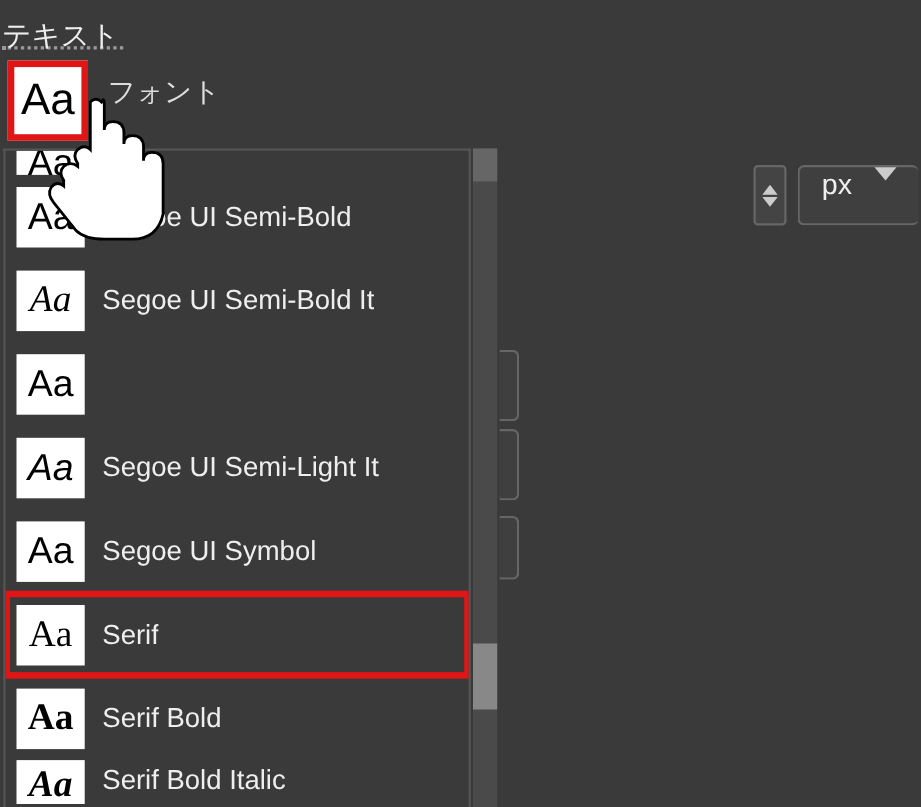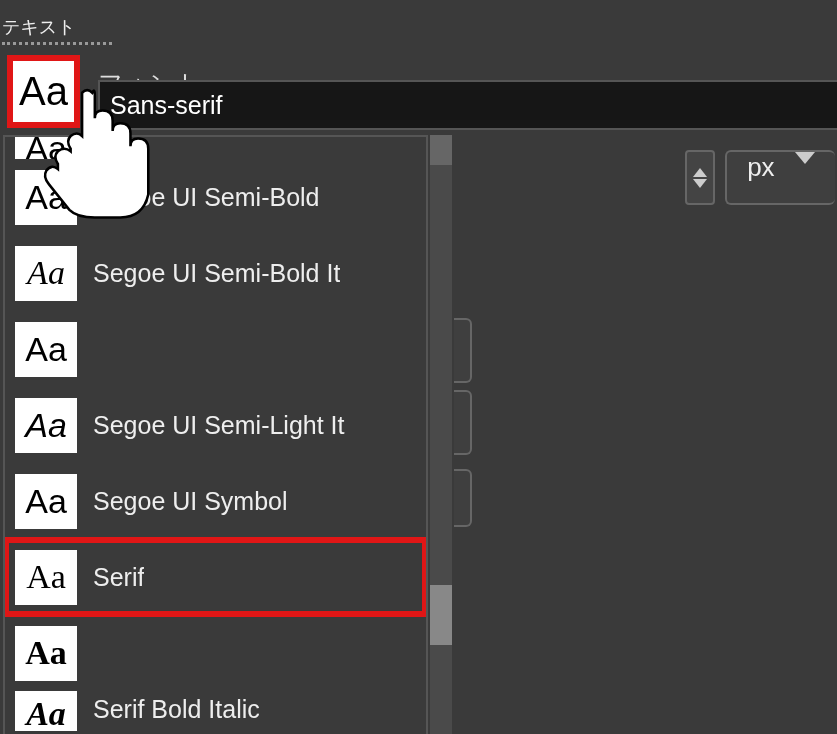--- a/index.html
+++ b/index.html
@@ -1,19 +1,19 @@
 <!DOCTYPE html>
 <html><head>
   <meta charset="utf-8">
   <style>
     * { margin:0; padding:0; box-sizing:border-box; }
     html,body{width:837px;height:734px;overflow:hidden;background:#3a3a3a;font-family:sans-serif;color:#ddd;}
     .root{position:relative;width:837px;height:734px;}
     .title-dock{position:absolute;left:2px;top:15px;width:110px;height:30px;border-bottom:3px dotted #999;}
-    .title-dock span{font-size:18px;color:#eee;}
+    .title-dock span{font-size:26px;color:#eee;}
     .label-row{position:absolute;left:98px;top:48px;font-size:25px;color:#ddd;margin-top:19px;}
     .aa-button{position:absolute;left:7px;top:55px;width:73px;height:73px;background:#fff;border:6px solid #e01616;display:flex;align-items:center;justify-content:center;}
     .aa-button span{font-family:sans-serif;font-size:40px;color:#000;}
     .font-input{position:absolute;left:98px;top:80px;right:0;height:50px;background:#161616;border:2px solid #555;border-right:none;display:flex;align-items:center;padding-left:10px;font-size:25px;color:#fff;}
     
     .pointer{position:absolute;left:40px;top:80px;width:130px;height:140px;pointer-events:none;z-index:50;}
     .pointer svg{width:100%;height:100%;}
     
     .list{position:absolute;left:3px;top:135px;width:425px;bottom:0;background:#3a3a3a;border:2px solid #555;border-bottom:none;overflow:hidden;}
     .scrollbar{position:absolute;left:430px;top:135px;width:22px;bottom:0;background:#4a4a4a;}
@@ -50,23 +50,20 @@
 <body>
 <div class="root">
 
 <div class="title-dock"><span>テキスト</span></div>
 <div class="label-row">フォント</div>
 
 <div class="aa-button">
   <span>Aa</span>
 </div>
 
-<div class="font-input">
-  <span>Sans-serif</span>
-</div>
 
 <div class="list" id="font-list">
       <div class="row cut-top">
         <div class="thumb sans">Aa</div>
       </div>
       <div class="row">
         <div class="thumb sans">Aa</div>
         <div class="name">Segoe UI Semi-Bold</div>
       </div>
       <div class="row">
@@ -83,20 +80,21 @@
       <div class="row">
         <div class="thumb sans">Aa</div>
         <div class="name">Segoe UI Symbol</div>
       </div>
       <div class="row highlight">
         <div class="thumb serif">Aa</div>
         <div class="name">Serif</div>
       </div>
       <div class="row">
         <div class="thumb serif-bold">Aa</div>
+        <div class="name">Serif Bold</div>
       </div>
       <div class="row cut-bot">
         <div class="thumb serif-bold-italic">Aa</div>
         <div class="name">Serif Bold Italic</div>
       </div>
     </div>
 <div class="scrollbar">
   <div class="scrollbar-thumb-top"></div>
   <div class="scrollbar-thumb"></div>
 </div>

